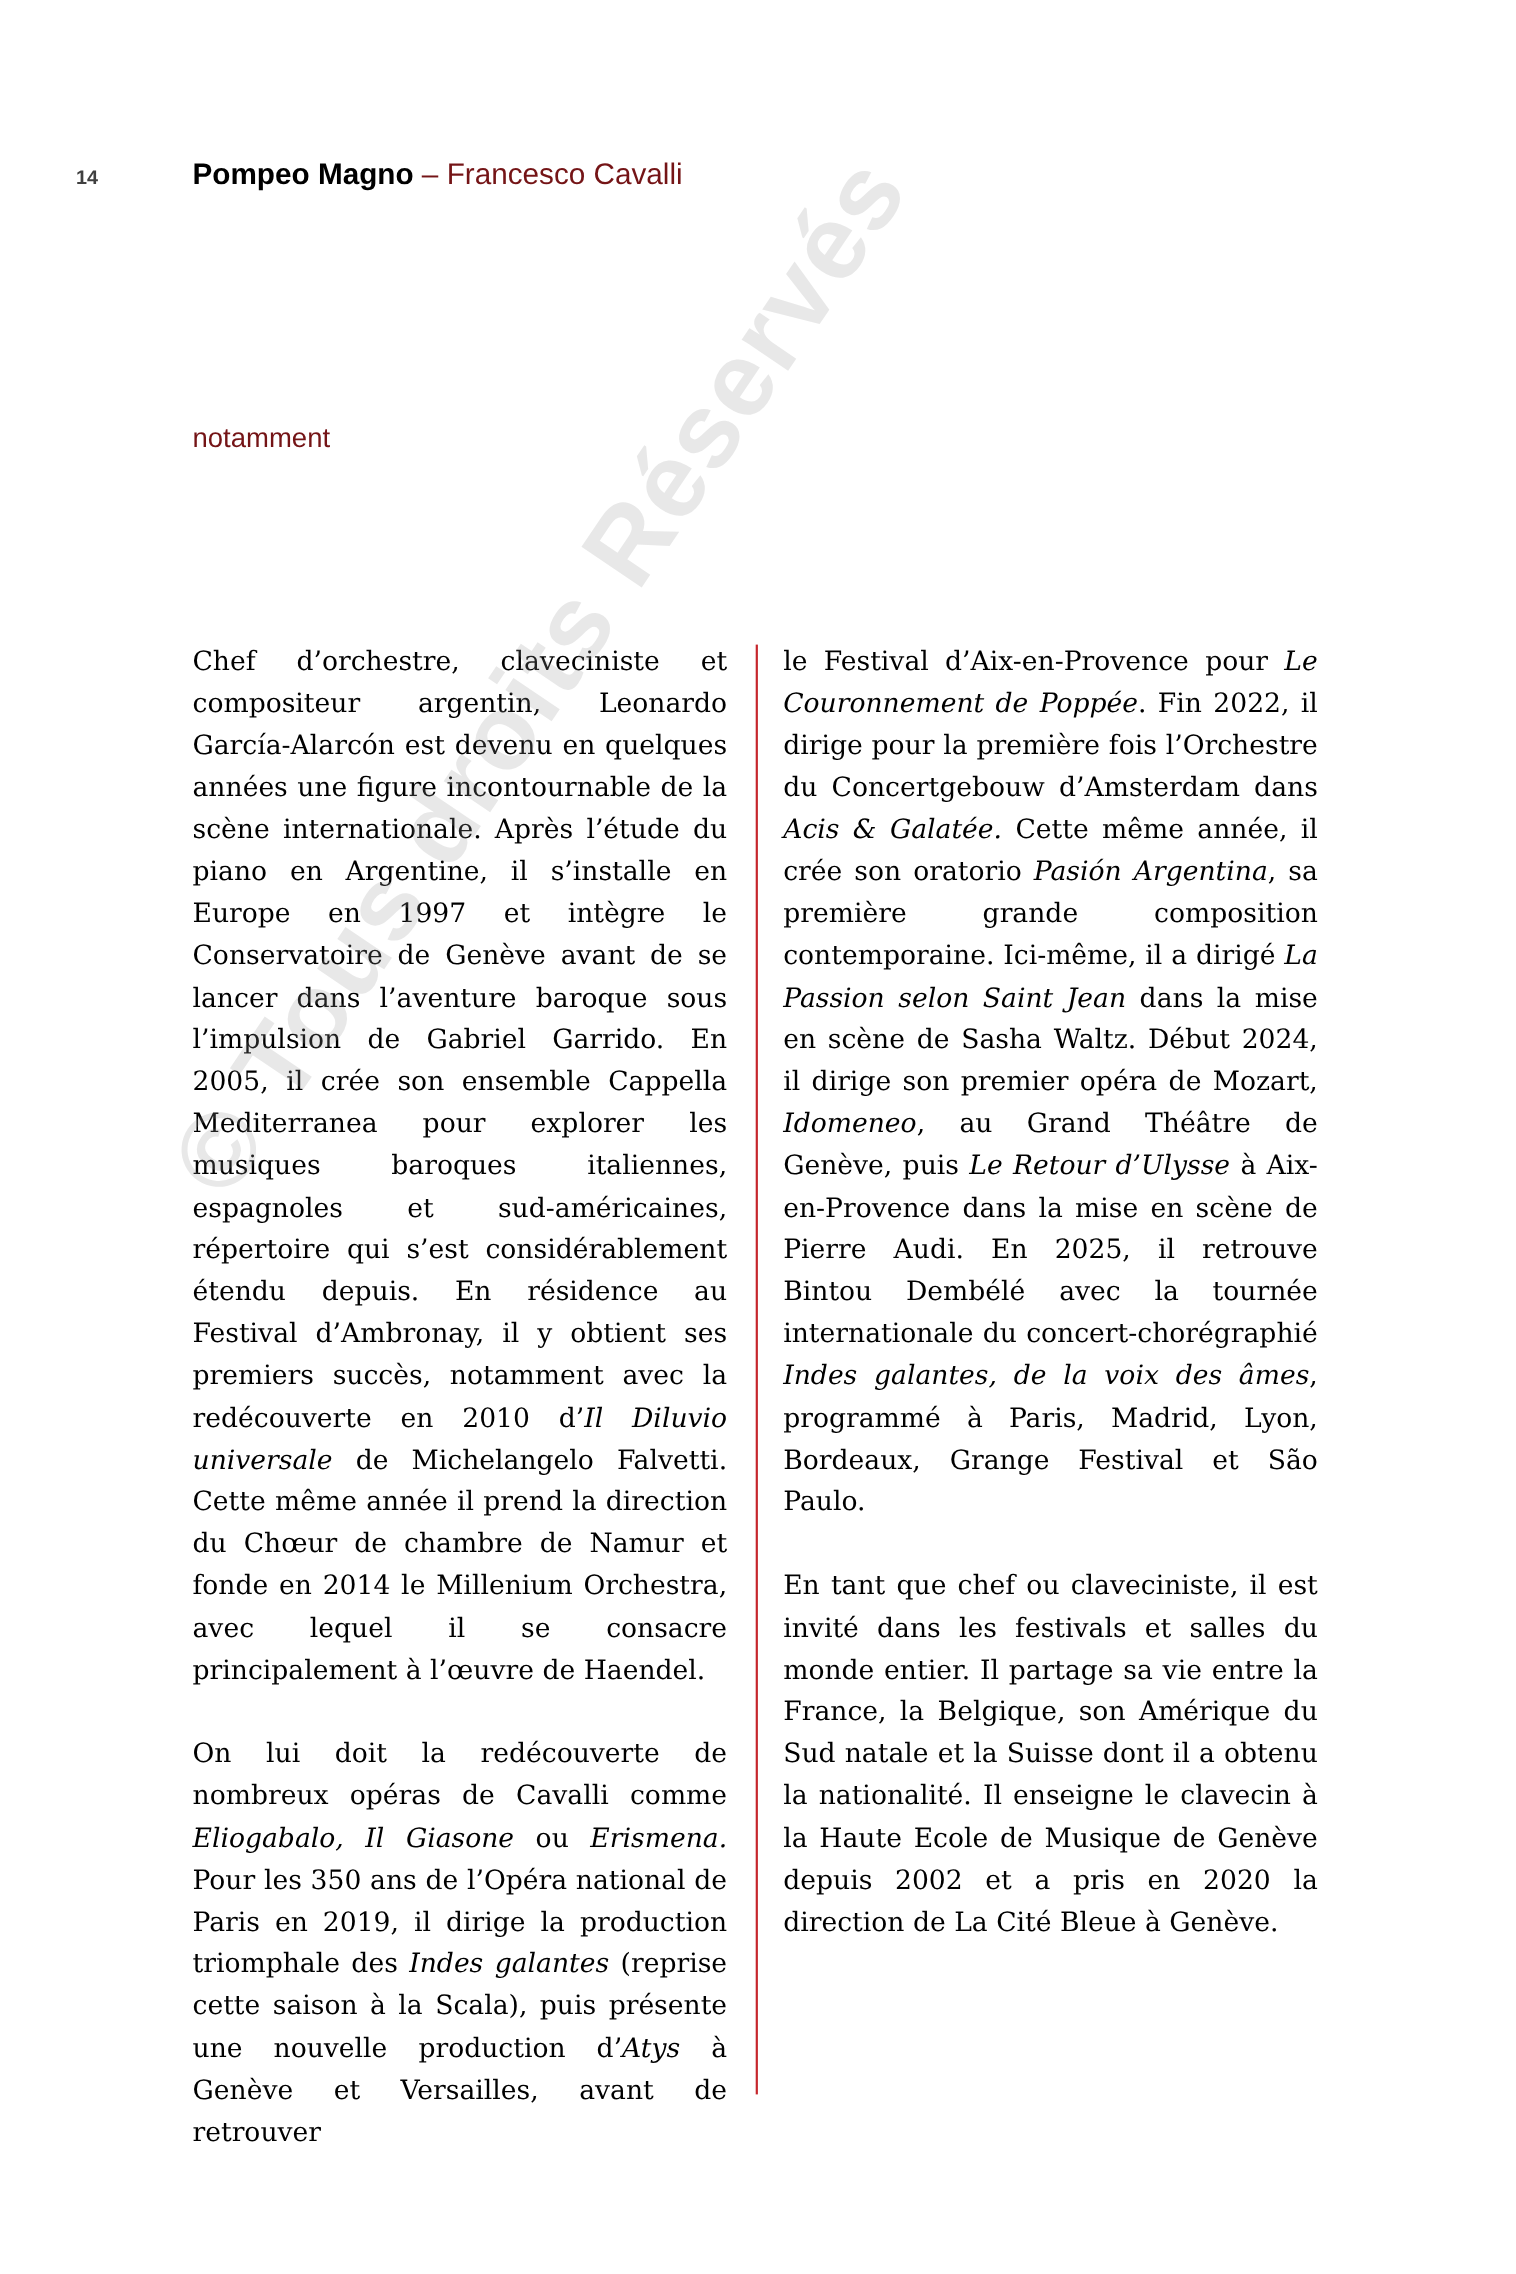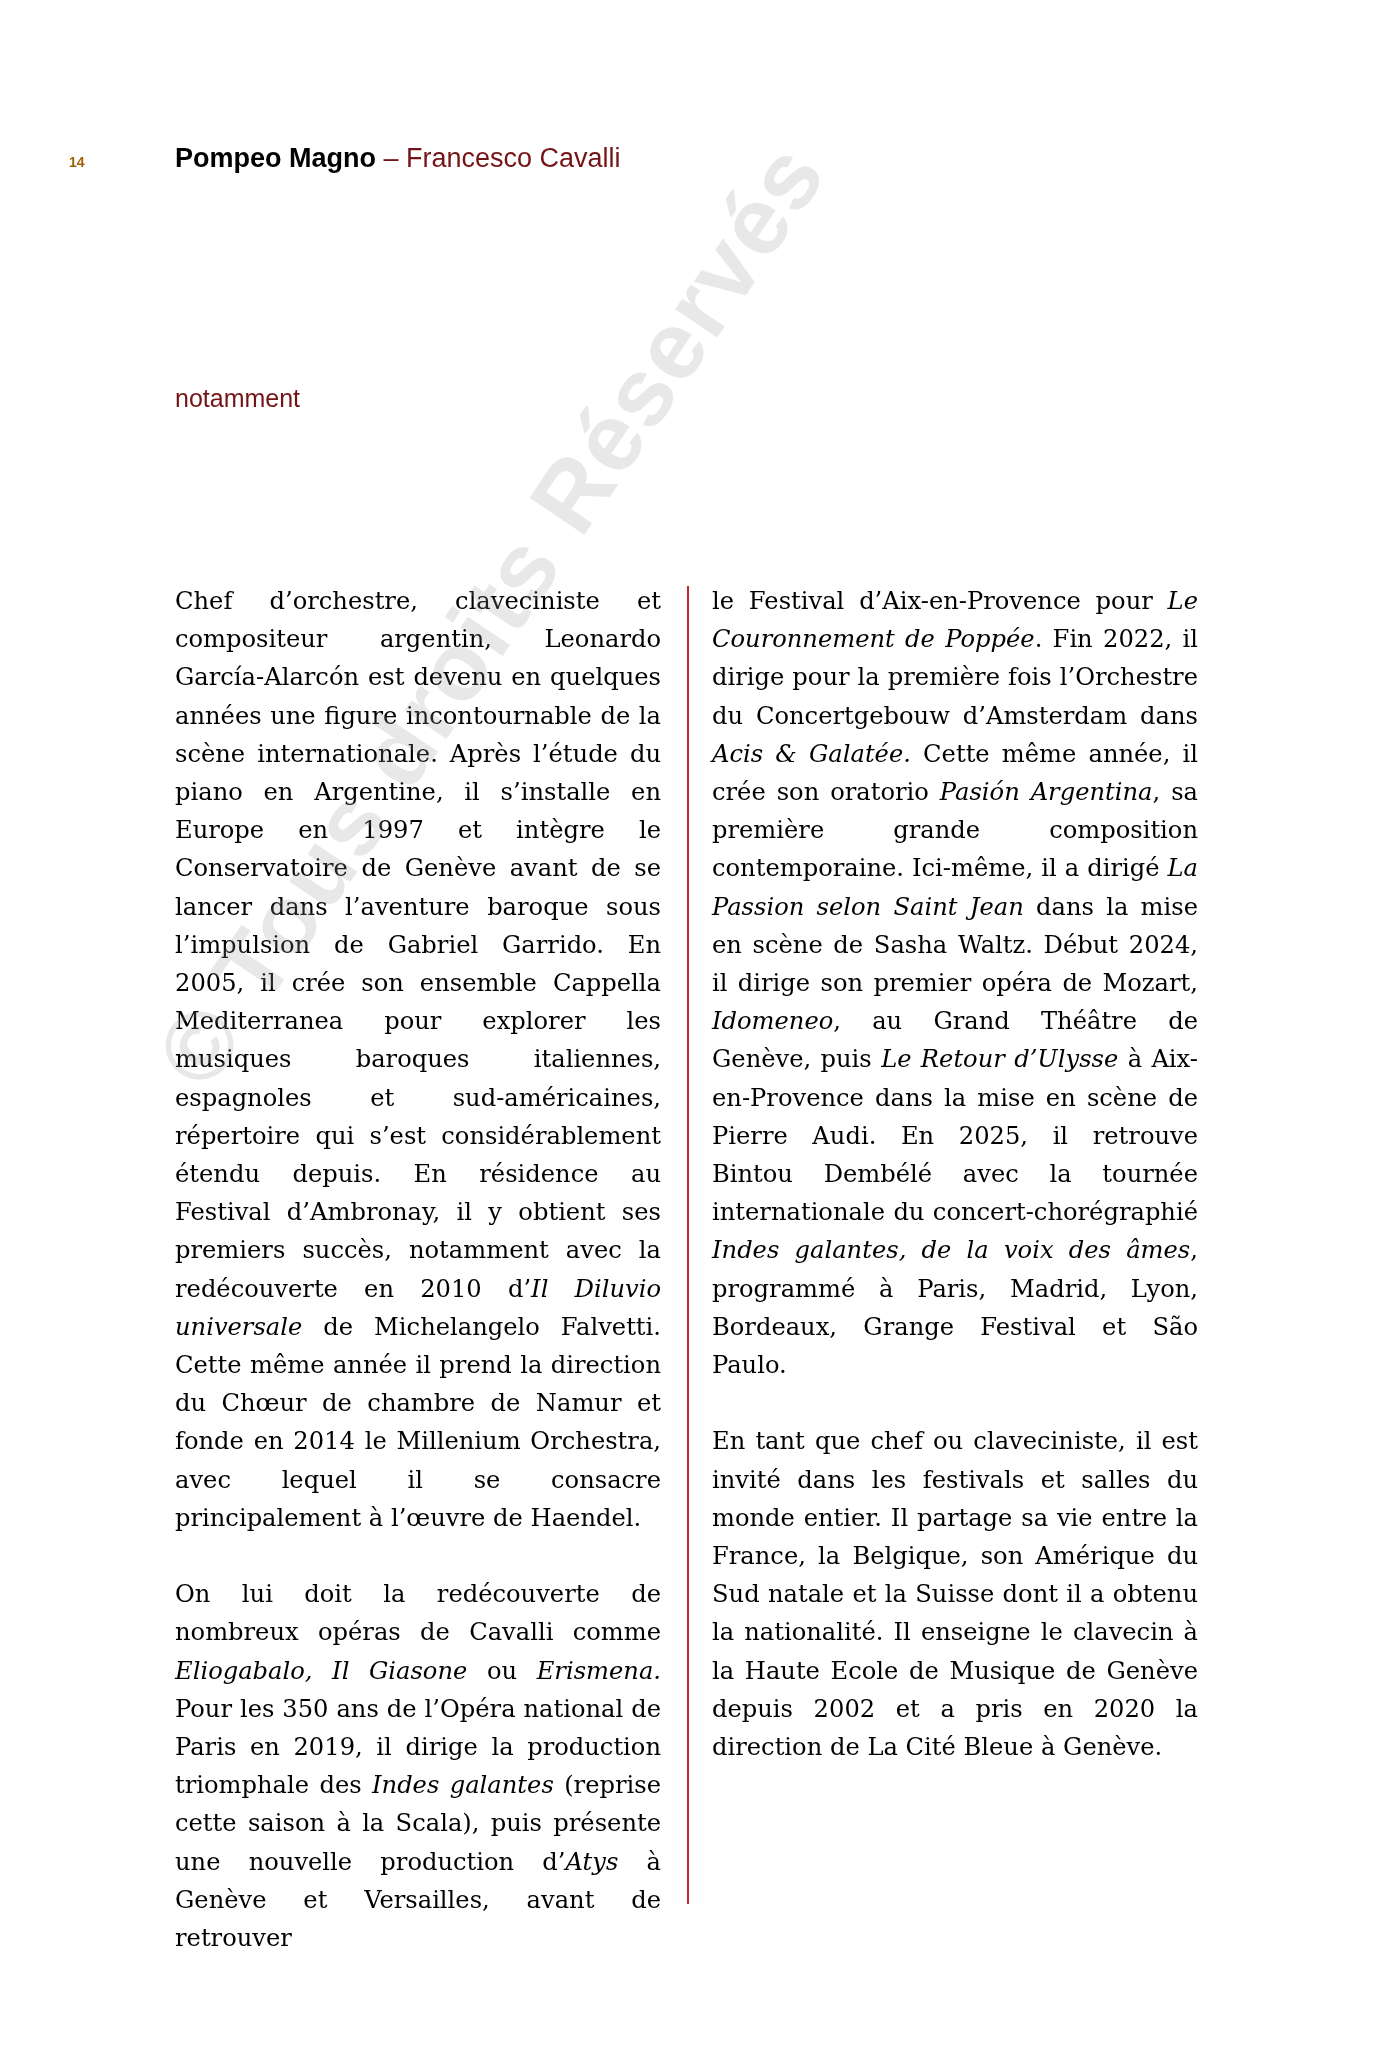--- a/index.html
+++ b/index.html
@@ -18,23 +18,23 @@
     .running-header {
       position: absolute;
       left: 69px;
       top: 138px;
       font-family: "Liberation Sans", sans-serif;
       font-size: 27px;
       line-height: 40px;
       white-space: nowrap;
     }
     .page-number {
-      color: #a16207;
+      color: #404040;
       font-weight: bold;
-      font-size: 14px;
+      font-size: 18px;
       display: inline-block;
       width: 106px;
     }
     .header-title {
       color: #000000;
       font-weight: bold;
       margin-top: 31px;
     }
     .header-sep, .header-composer {
       color: #741416;

